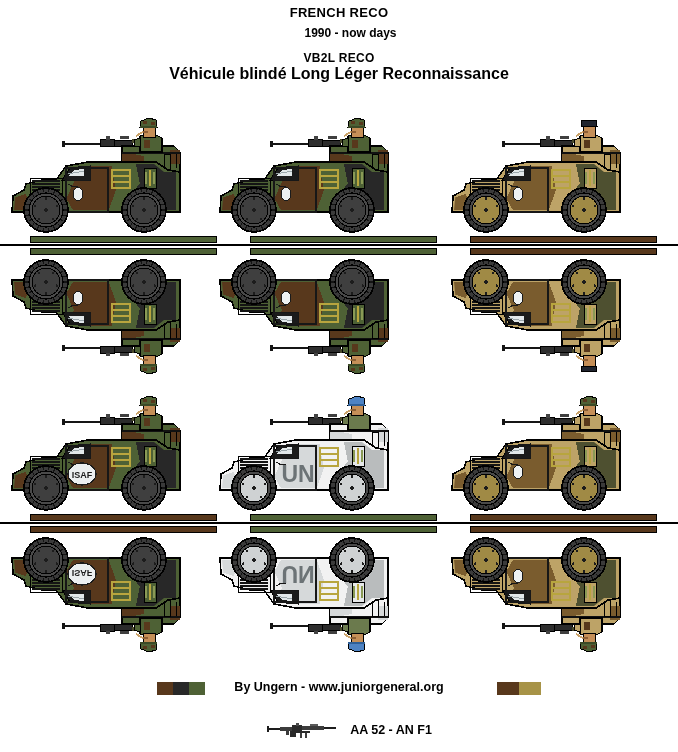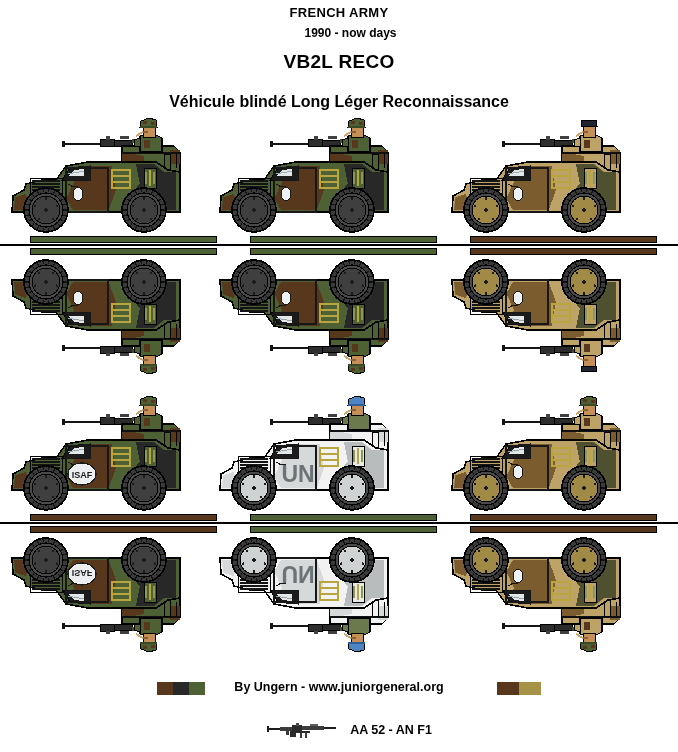--- a/index.html
+++ b/index.html
@@ -9,21 +9,21 @@
     font-family:"Liberation Sans","DejaVu Sans",sans-serif;
     -webkit-font-smoothing:none;
   }
   .sheet{position:absolute;inset:0;background:#fff;}
 
   
   .header{position:absolute;left:0;right:0;top:6px;text-align:center;}
   .hline{font-weight:bold;color:#000;line-height:1.05;}
   .t1{font-size:13px;letter-spacing:.3px;margin-bottom:7px;}
   .t2{font-size:12px;margin-bottom:13px;margin-left:23px;}
-  .t3{font-size:19px;letter-spacing:.3px;margin-bottom:22px;}
+  .t3{font-size:12px;letter-spacing:.3px;margin-bottom:1px;}
   .t4{font-size:16px;}
 
   
   .block{position:absolute;left:0;width:541px;height:272px;}
   .block.b1{top:110px;}
   .block.b2{top:388px;}
 
   .cell{position:absolute;top:0;width:226px;height:272px;}
   .cell.c0{left:0px;}
   .cell.c1{left:208px;}
@@ -55,21 +55,21 @@
           font-size:12.5px;font-weight:bold;color:#000;
           display:flex;align-items:center;justify-content:center;gap:12px;padding-left:20px;}
   .mgicon{display:block;width:72px;height:20px;position:relative;}
 </style>
 </head>
 <body>
 
 <div class="sheet">
 
   <div class="header">
-    <div class="hline t1">FRENCH ARMY</div>
+    <div class="hline t1">FRENCH RECO</div>
     <div class="hline t2">1990 - now days</div>
     <div class="hline t3">VB2L RECO</div>
     <div class="hline t4">Véhicule blindé Long Léger Reconnaissance</div>
   </div>
 
   <div class="block b1" id="blk1">
       <div class="cell c0">
         <div class="veh top"><svg width="216" height="134" viewBox="0 0 216 134" shape-rendering="crispEdges">
             <defs>
               <clipPath id="hull-veh-1">

